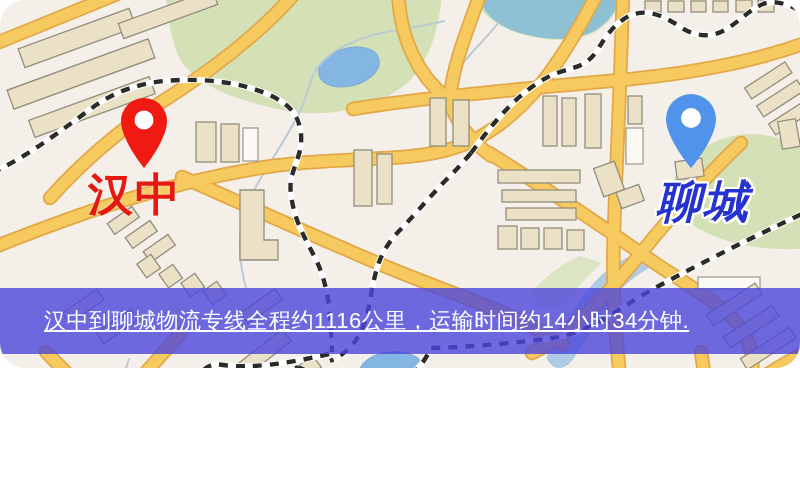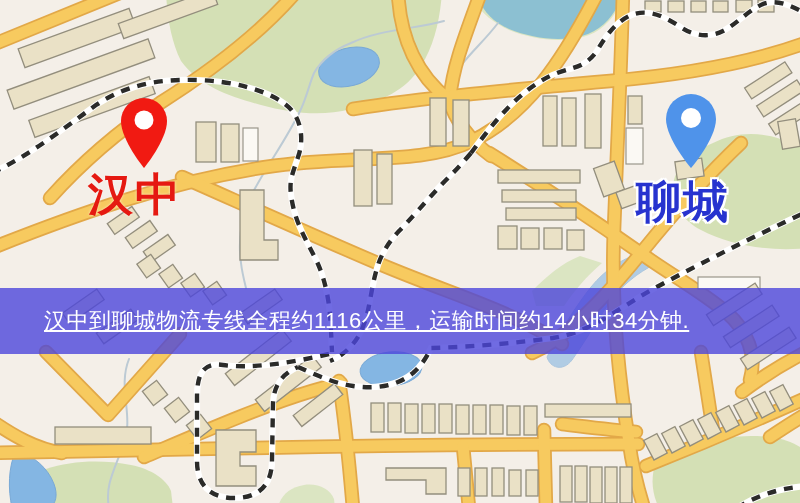--- a/index.html
+++ b/index.html
@@ -1,19 +1,20 @@
 <!DOCTYPE html>
 <html><head>
 <meta charset="utf-8">
 <style>
   html,body{margin:0;padding:0;background:#ffffff;}
   .stage{
-    position:relative;width:800px;height:503px;overflow:hidden;
+    position:relative;width:800px;height:368px;overflow:hidden;
     font-family:"Liberation Sans","DejaVu Sans",sans-serif;
     background:#f4efe8;
+    border-radius:25px;
   }
   .stage svg.map{position:absolute;left:0;top:0;display:block;}
 
   
   .park{fill:#d4e0b5;stroke:none;}
   .park-lite{fill:#dbe5c2;}
   .water{fill:#84b6e3;stroke:#79a9d6;stroke-width:1;}
   .water-teal{fill:#8cc0d2;stroke:none;}
   .stream{fill:none;stroke:#bccad4;stroke-width:2;stroke-linecap:round;}
   .road-c{fill:none;stroke:#e2a848;stroke-linecap:round;stroke-linejoin:round;}
@@ -25,23 +26,24 @@
 
   .city-label{
     position:absolute;font-weight:bold;font-size:45px;line-height:1;
     letter-spacing:2px;white-space:nowrap;user-select:none;
   }
   .origin-label{
     left:88px;top:172px;color:#e51911;
     text-shadow:0 0 3px rgba(255,255,255,.6);
   }
   .dest-label{
-    left:636px;top:179px;color:#2733cf;
+    left:656px;top:179px;color:#2733cf;
     text-shadow:-2px -2px 0 #fff,2px -2px 0 #fff,-2px 2px 0 #fff,2px 2px 0 #fff,
                 0 -2px 0 #fff,0 2px 0 #fff,-2px 0 0 #fff,2px 0 0 #fff;
+    font-style:italic;
   }
   .pin{position:absolute;left:0;top:0;pointer-events:none;}
 
   .banner{
     position:absolute;left:0;top:288px;width:800px;height:66px;
     background:rgba(76,70,219,0.80);
     display:flex;align-items:center;
     padding-left:44px;box-sizing:border-box;
   }
   .banner-text{

